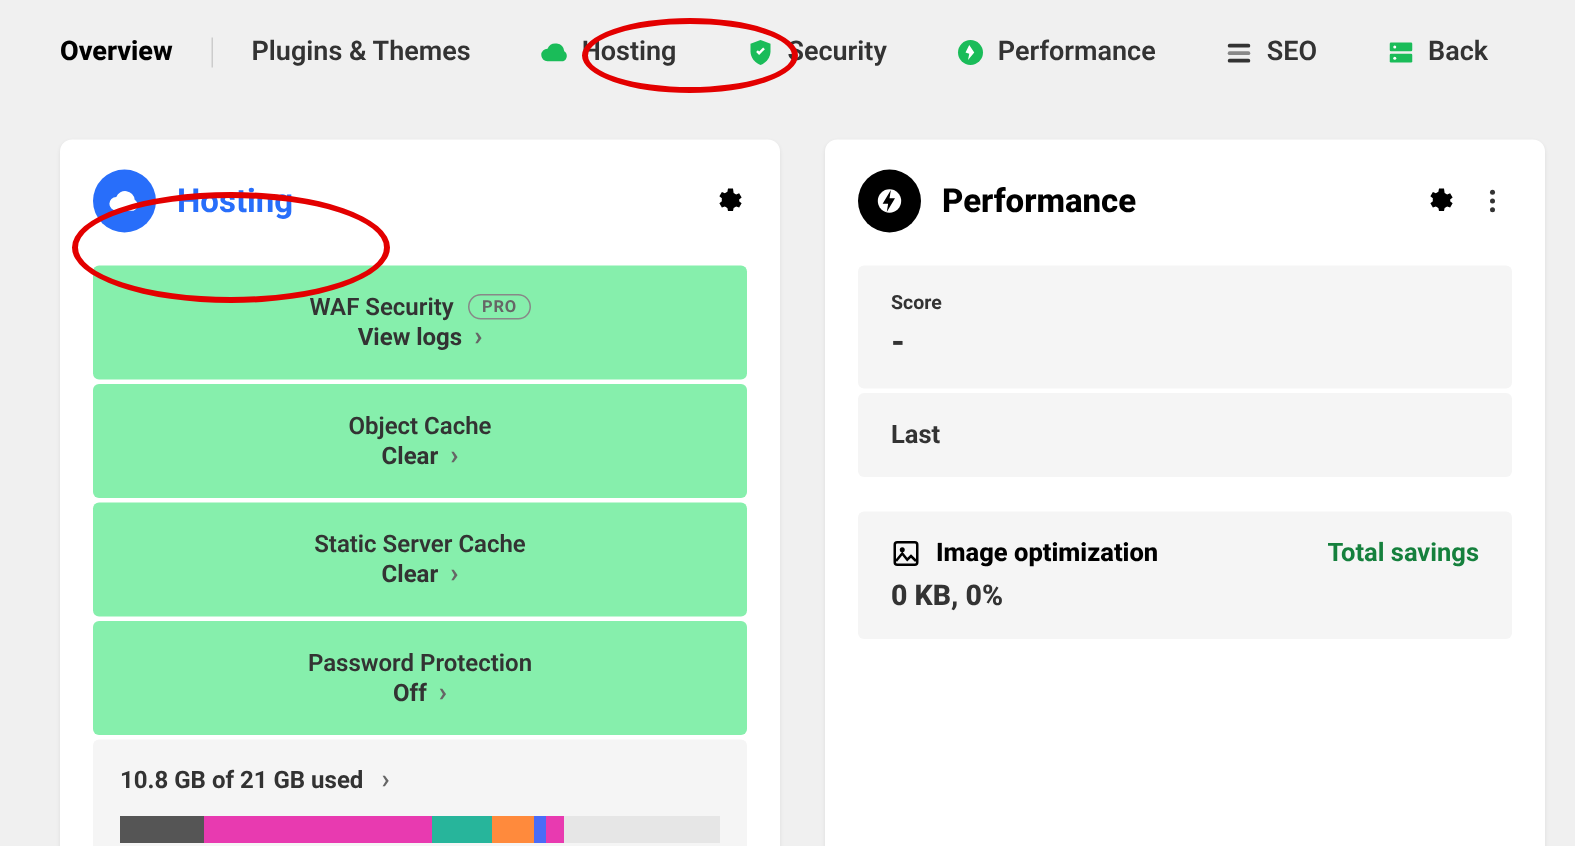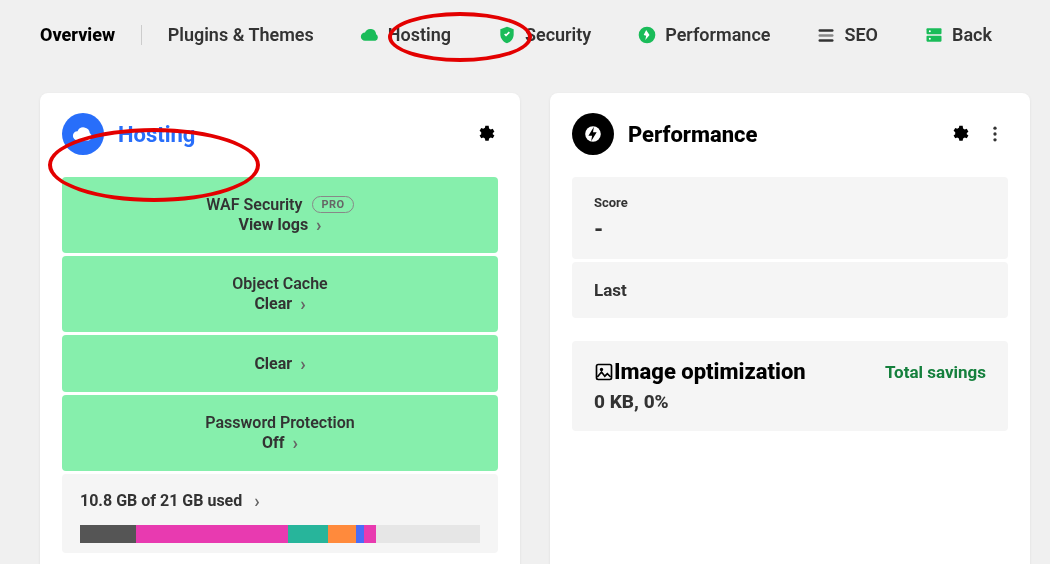--- a/index.html
+++ b/index.html
@@ -104,21 +104,21 @@
   }
   .seg-btn.active { background:#000; color:#fff; }
   .perf-list-item {
     background:#f5f5f5; border-radius:4px; padding:18px 22px; margin-bottom:3px;
   }
   .perf-row { display:flex; align-items:center; }
   .perf-label { flex:1; font-weight:700; font-size:13px; color:#333; }
   .perf-val { font-weight:700; font-size:17px; color:#333; }
   .score-dash { font-size:22px; font-weight:800; color:#333; margin-top:6px;}
   .opt-head { display:flex; align-items:center; }
-  .opt-head .opt-label { flex:1; font-weight:800; font-size:22px; display:flex;align-items:center;}
+  .opt-head .opt-label { flex:1; font-weight:800; font-size:17px; display:flex;align-items:center;gap:10px;}
   .opt-head .opt-val { font-weight:700; font-size:17px; color:#15803d; }
   .opt-sub { font-weight:800; font-size:19px; margin-top:6px; color:#333;}
 
   .annot {
     position:absolute; border:4px solid #e30000; border-radius:50%;
     pointer-events:none;
   }
   .annot1 { left:388px; top:12px; width:144px; height:50px; }
   .annot2 { left:48px; top:128px; width:212px; height:74px; }
 </style>
@@ -216,20 +216,23 @@
       <div class="label">
           <span>Object Cache</span>
         </div>
       <div class="action">
         <span>Clear</span>
         <span class="chevron">›</span>
       </div>
     </div>
 
     <div class="list-item">
+      <div class="label">
+          <span>Static Server Cache</span>
+        </div>
       <div class="action">
         <span>Clear</span>
         <span class="chevron">›</span>
       </div>
     </div>
 
     <div class="list-item">
       <div class="label">
           <span>Password Protection</span>
         </div>

